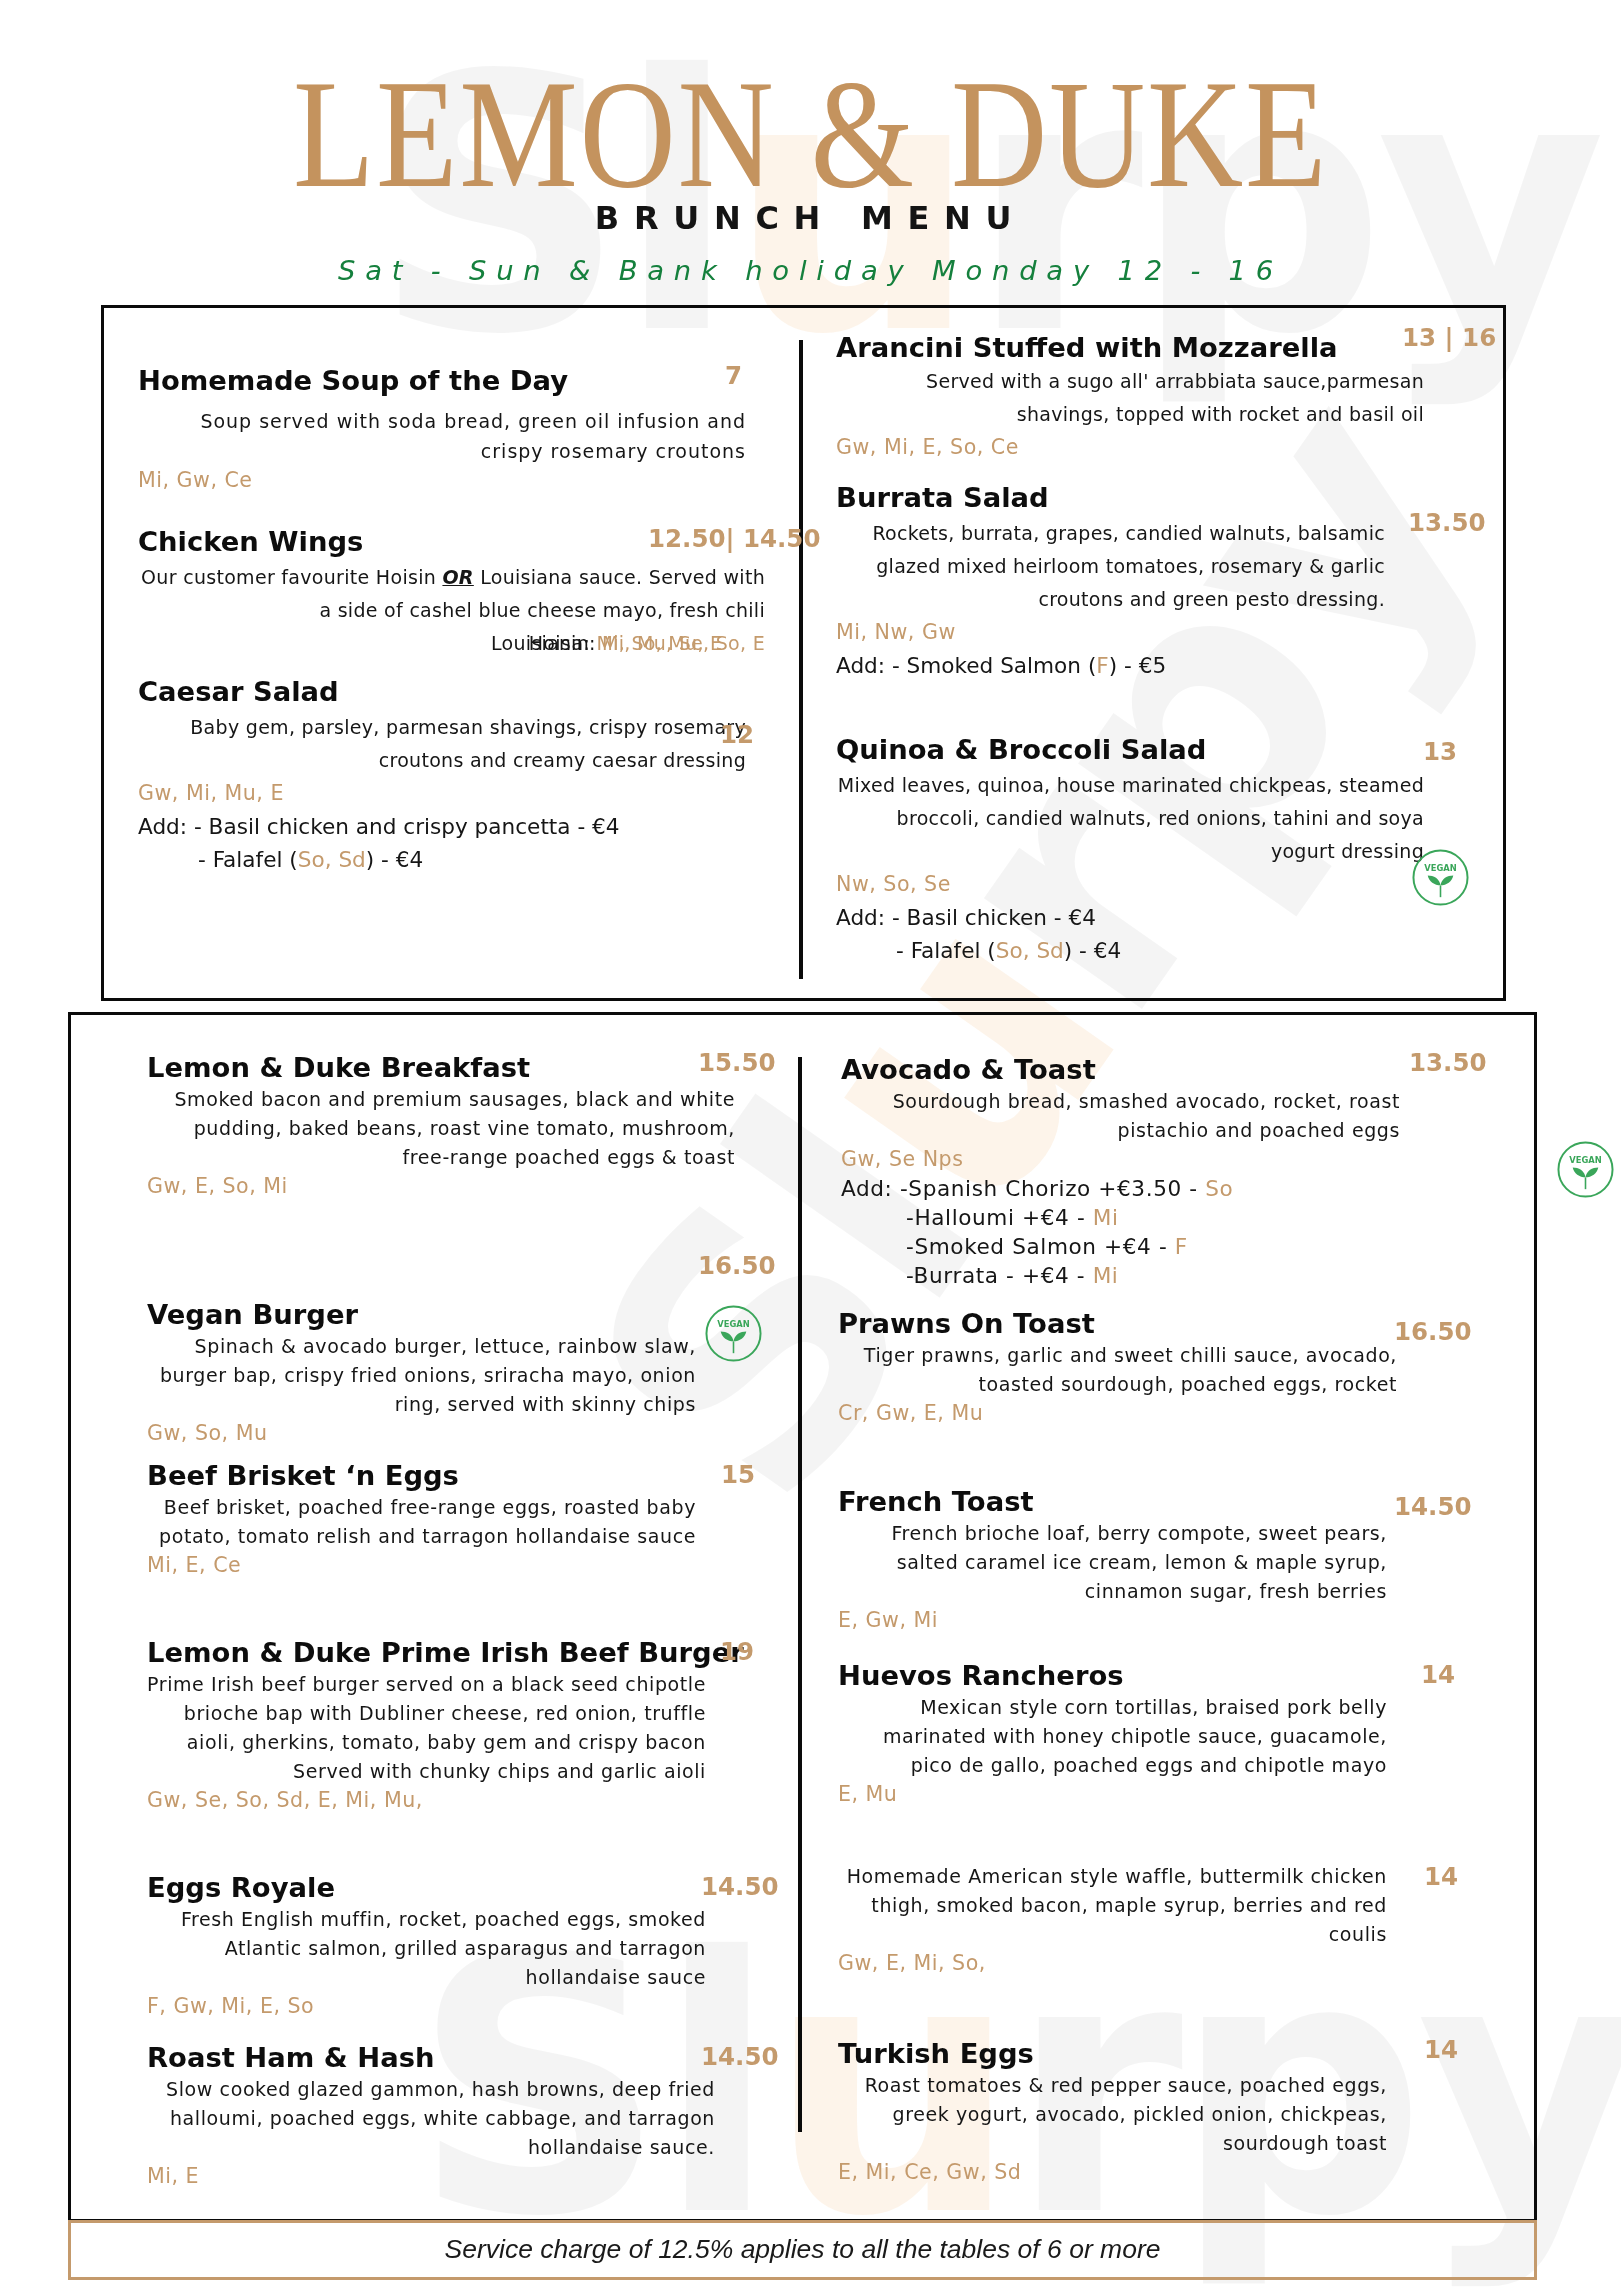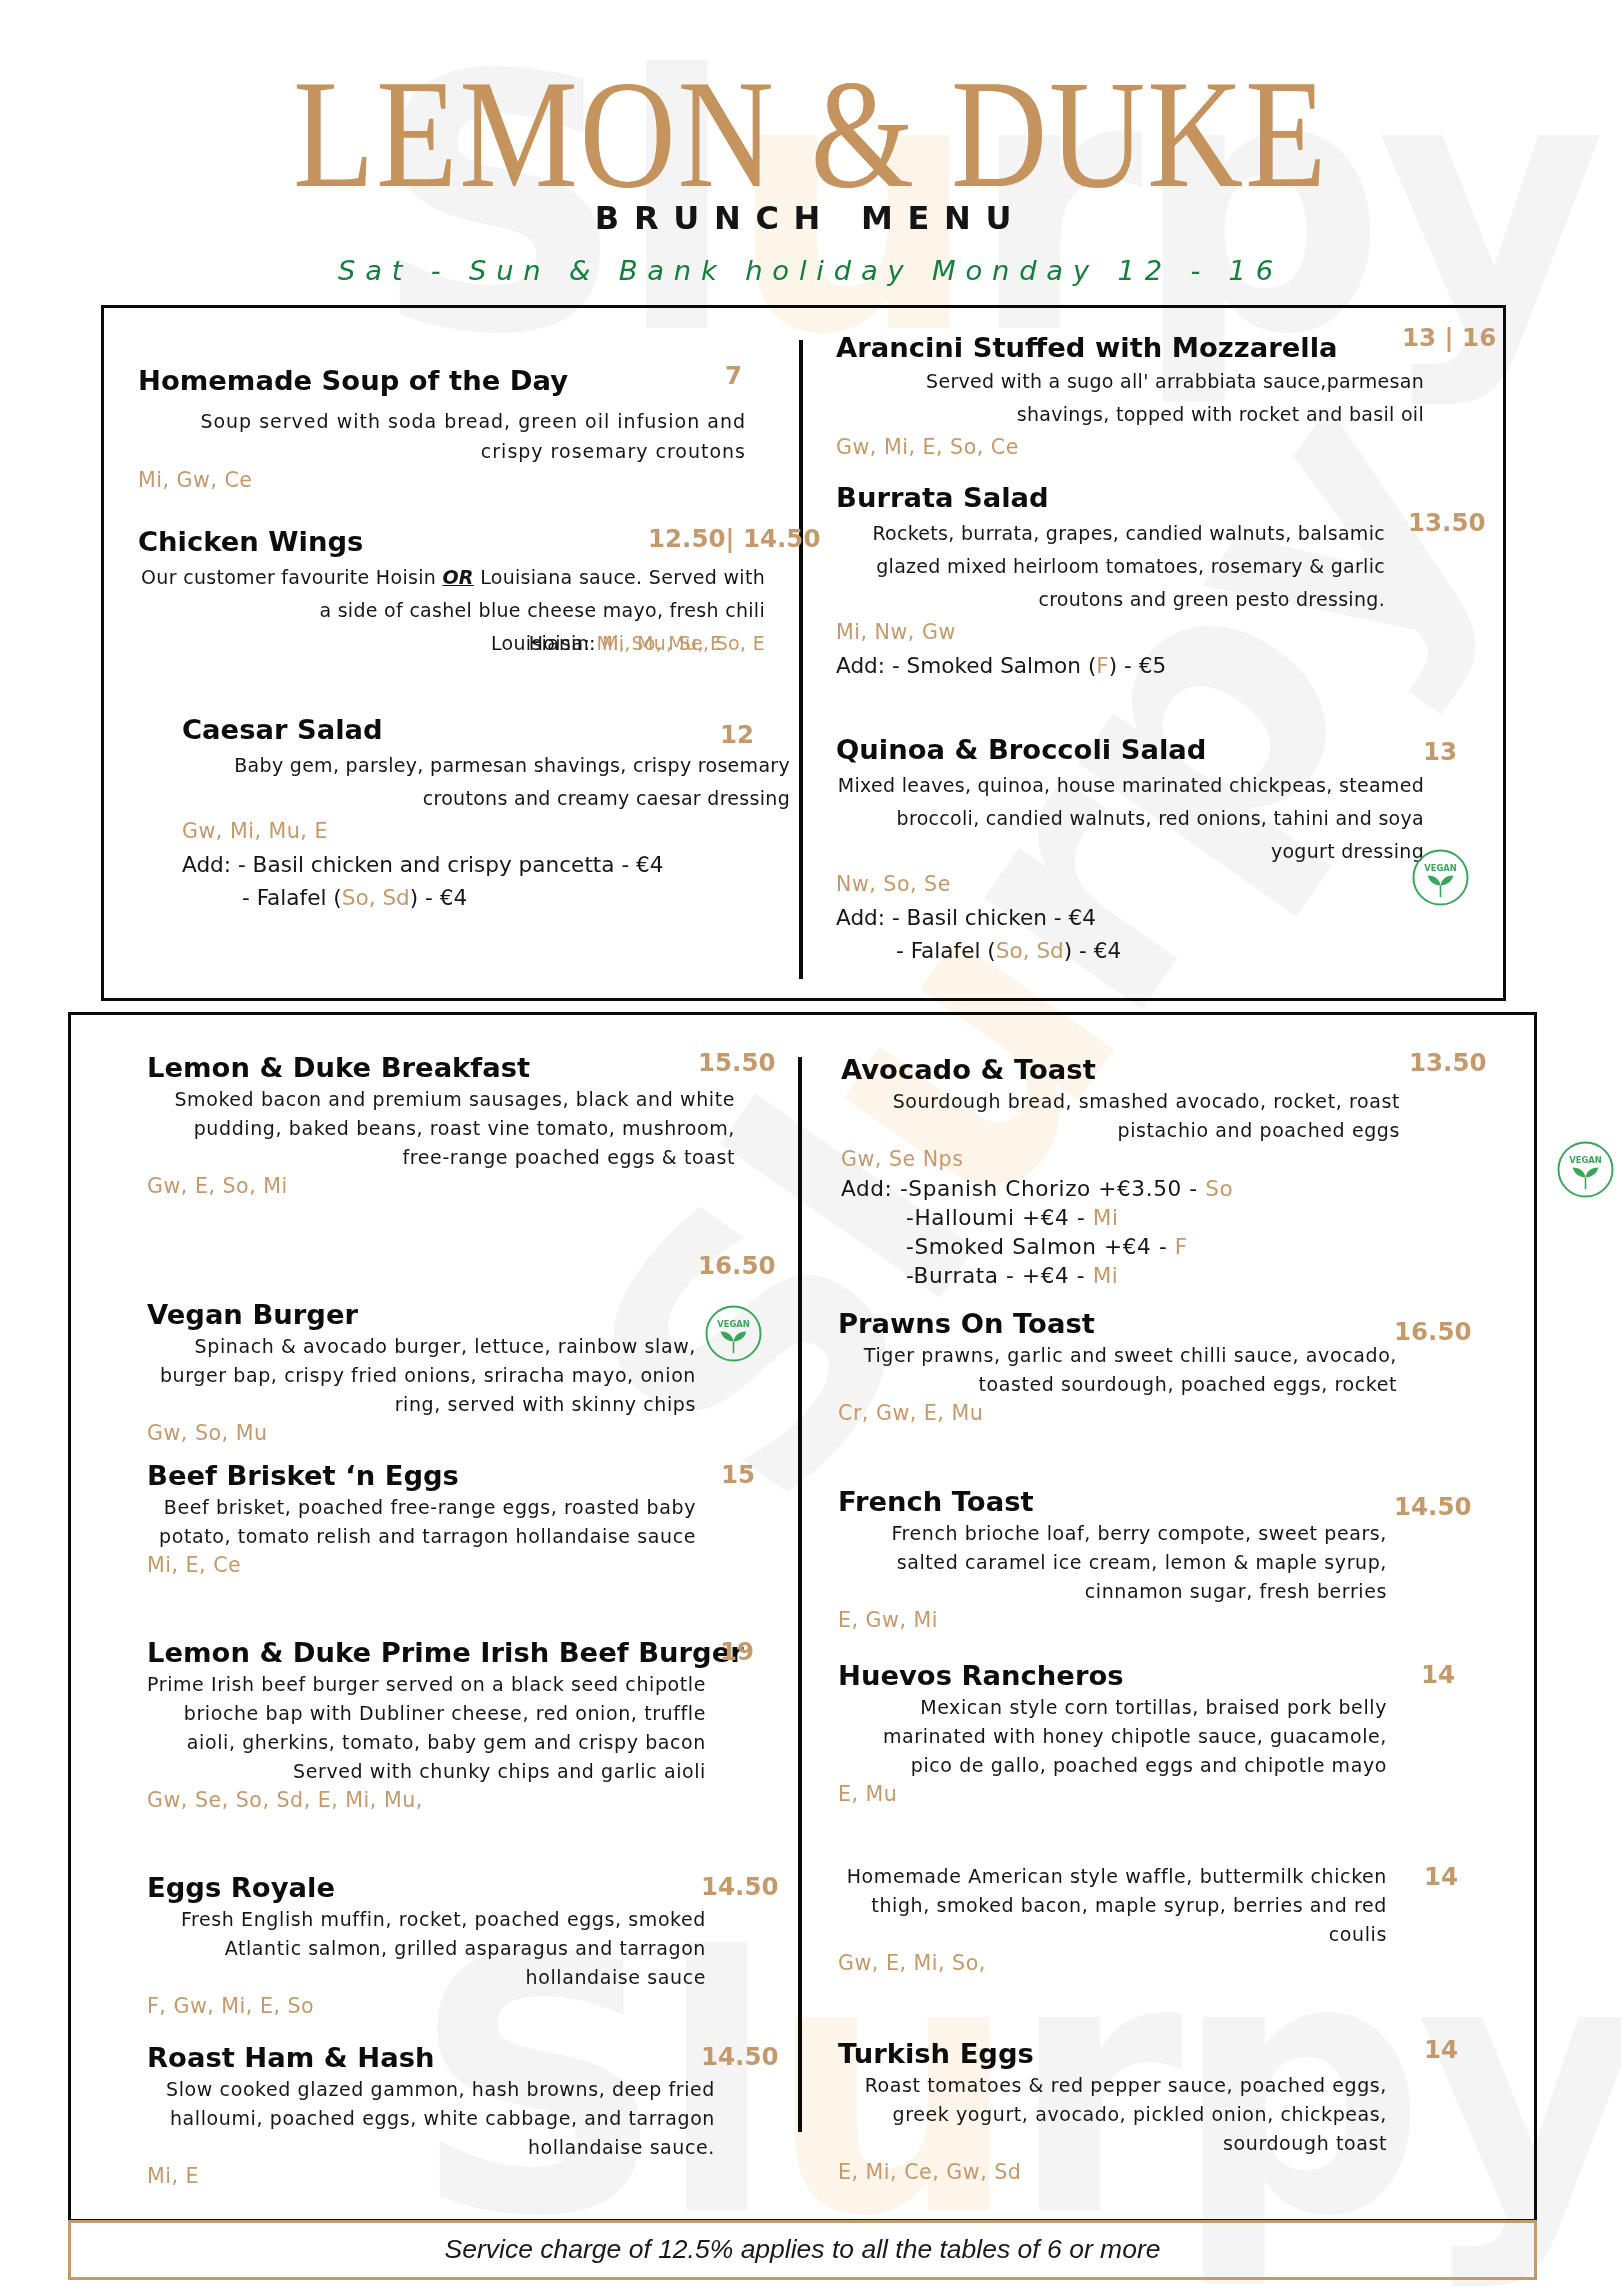--- a/index.html
+++ b/index.html
@@ -69,21 +69,21 @@
   <div class="item" style="left:138px; top:524px; width:627px;">
     <div class="name">Chicken Wings</div>
     <div class="desc" style="margin-top:2px;"><span>Our customer favourite Hoisin </span><span class="u">OR</span><span> Louisiana sauce. Served with a side of cashel blue cheese mayo, fresh chili</span></div>
     <div class="desc" style="position:relative; height:33px;">
       <span>Hoisin: </span><span class="al">Mi, Mu, Se, So, E</span>
       <span style="position:absolute; left:353px;"><span>Louisiana: </span><span class="al">Mi, So, Mu, E</span></span>
     </div>
   </div>
   <div class="price" style="left:648px; top:524px;">12.50| 14.50</div>
 
-  <div class="item" style="left:138px; top:712px; width:608px;margin-left:44px;">
+  <div class="item" style="left:138px; top:674px; width:608px;">
     <div class="name">Caesar Salad</div>
     <div class="desc" style="margin-top:2px;">Baby gem, parsley,  parmesan shavings, crispy rosemary croutons and creamy caesar dressing</div>
     <div class="allergens" style="line-height:33px;">Gw, Mi, Mu, E</div>
     <div class="add">
       <div><span>Add: </span><span>- Basil chicken and crispy pancetta - €4</span></div>
       <div class="indent1"><span>- Falafel (</span><span class="al">So, Sd</span><span>) - €4</span></div>
     </div>
   </div>
   <div class="price" style="left:720px; top:720px;">12</div>
 

